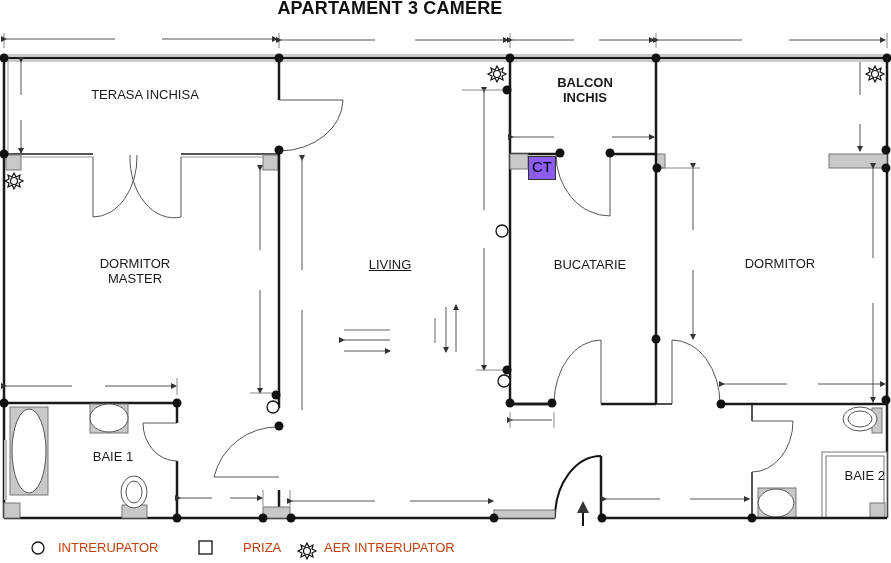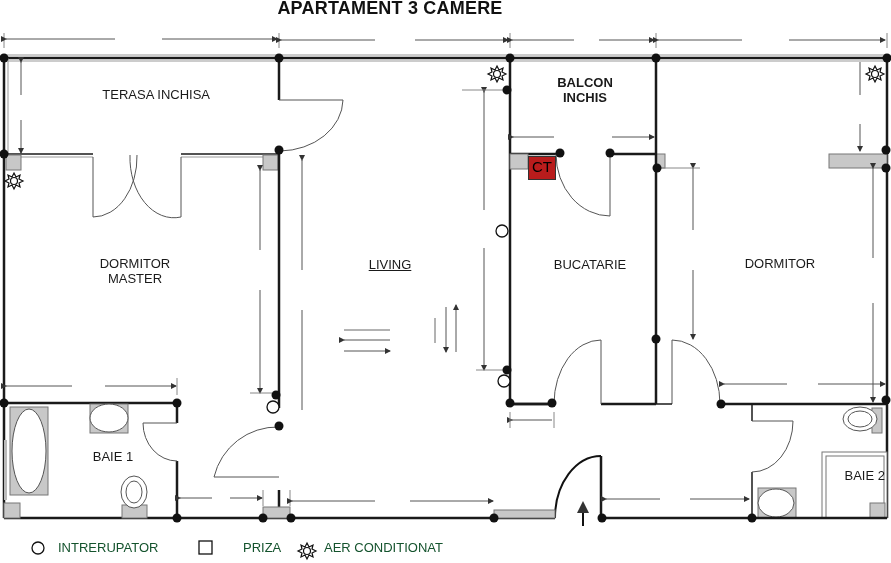--- a/index.html
+++ b/index.html
@@ -1,28 +1,28 @@
 <!DOCTYPE html>
 <html><head>
 <meta charset="utf-8">
 <style>
   html, body { margin:0; padding:0; background:#fff; }
   body { width:891px; height:563px; position:relative; overflow:hidden; font-family:"Liberation Sans", sans-serif; }
   #plan { position:absolute; left:0; top:0; width:891px; height:563px; }
   .title { position:absolute; left:0; width:780px; top:-2px; text-align:center; font-weight:bold; font-size:18px; color:#111; letter-spacing:0.2px; }
   .room-label { position:absolute; font-size:13px; color:#1a1a1a; text-align:center; line-height:15px; white-space:pre-line; }
-  .legend { position:absolute; top:540px; font-size:13px; color:#14532d; display:flex; align-items:center; }
+  .legend { position:absolute; top:540px; font-size:13px; color:#c2410c; display:flex; align-items:center; }
   .wall { stroke:#1a1a1a; stroke-width:2.5; fill:none; }
   .wall-thin { stroke:#1a1a1a; stroke-width:1.5; fill:none; }
   .ext { stroke:#888; stroke-width:1; fill:none; }
   .dim { stroke:#555; stroke-width:1; fill:none; }
   .door { stroke:#555; stroke-width:1; fill:none; }
   .fill-g { fill:#c8c8c8; stroke:#777; stroke-width:1; }
   .node { fill:#111; }
-  .ct-box { position:absolute; border:1px solid #333; background:#b91c1c; font-size:15px; text-align:center; line-height:20px; }
+  .ct-box { position:absolute; border:1px solid #333; background:#8b5cf6; font-size:15px; text-align:center; line-height:20px; }
 </style>
 </head>
 <body>
 
 <div class="title">APARTAMENT 3 CAMERE</div>
 
 <svg id="plan" viewBox="0 0 891 563">
   <defs>
     <marker id="arr" markerWidth="6" markerHeight="6" refX="5" refY="3" orient="auto">
       <path d="M0,0 L6,3 L0,6 z" fill="#333"></path>
@@ -229,32 +229,32 @@
   <use href="#ac-star" x="14" y="181"></use>
   <use href="#ac-star" x="875" y="74"></use>
 
   <circle cx="38" cy="548" r="6" fill="#fff" stroke="#111" stroke-width="1.3"></circle>
   <rect x="199" y="541" width="13" height="13" fill="#fff" stroke="#111" stroke-width="1.3"></rect>
   <use href="#ac-star" x="307" y="551"></use>
 </svg>
 
 <div class="ct-box" style="left:528px;top:156px;width:26px;height:22px;">CT</div>
 
-<div class="room-label" style="left:60px;top:87px;width:150px;text-align:right;">TERASA INCHISA</div>
+<div class="room-label" style="left:70px;top:87px;width:150px;">TERASA INCHISA</div>
 <div class="room-label" style="left:75px;top:256px;width:120px;">DORMITOR
 MASTER</div>
 <div class="room-label" style="left:340px;top:257px;width:100px;text-decoration:underline;">LIVING</div>
 <div class="room-label" style="left:540px;top:75px;width:90px;font-weight:bold;">BALCON
 INCHIS</div>
 <div class="room-label" style="left:535px;top:257px;width:110px;">BUCATARIE</div>
 <div class="room-label" style="left:730px;top:256px;width:100px;">DORMITOR</div>
 <div class="room-label" style="left:78px;top:449px;width:70px;text-align:center;">BAIE 1</div>
 <div class="room-label" style="left:830px;top:468px;width:55px;text-align:right;">BAIE 2</div>
 
 <div class="legend" style="left:58px;">
   <span>INTRERUPATOR</span>
 </div>
 <div class="legend" style="left:224px;margin-left:19px;">
   <span>PRIZA</span>
 </div>
 <div class="legend" style="left:324px;">
-  <span>AER CONDITIONAT</span>
+  <span>AER INTRERUPATOR</span>
 </div>
 
 </body></html>

